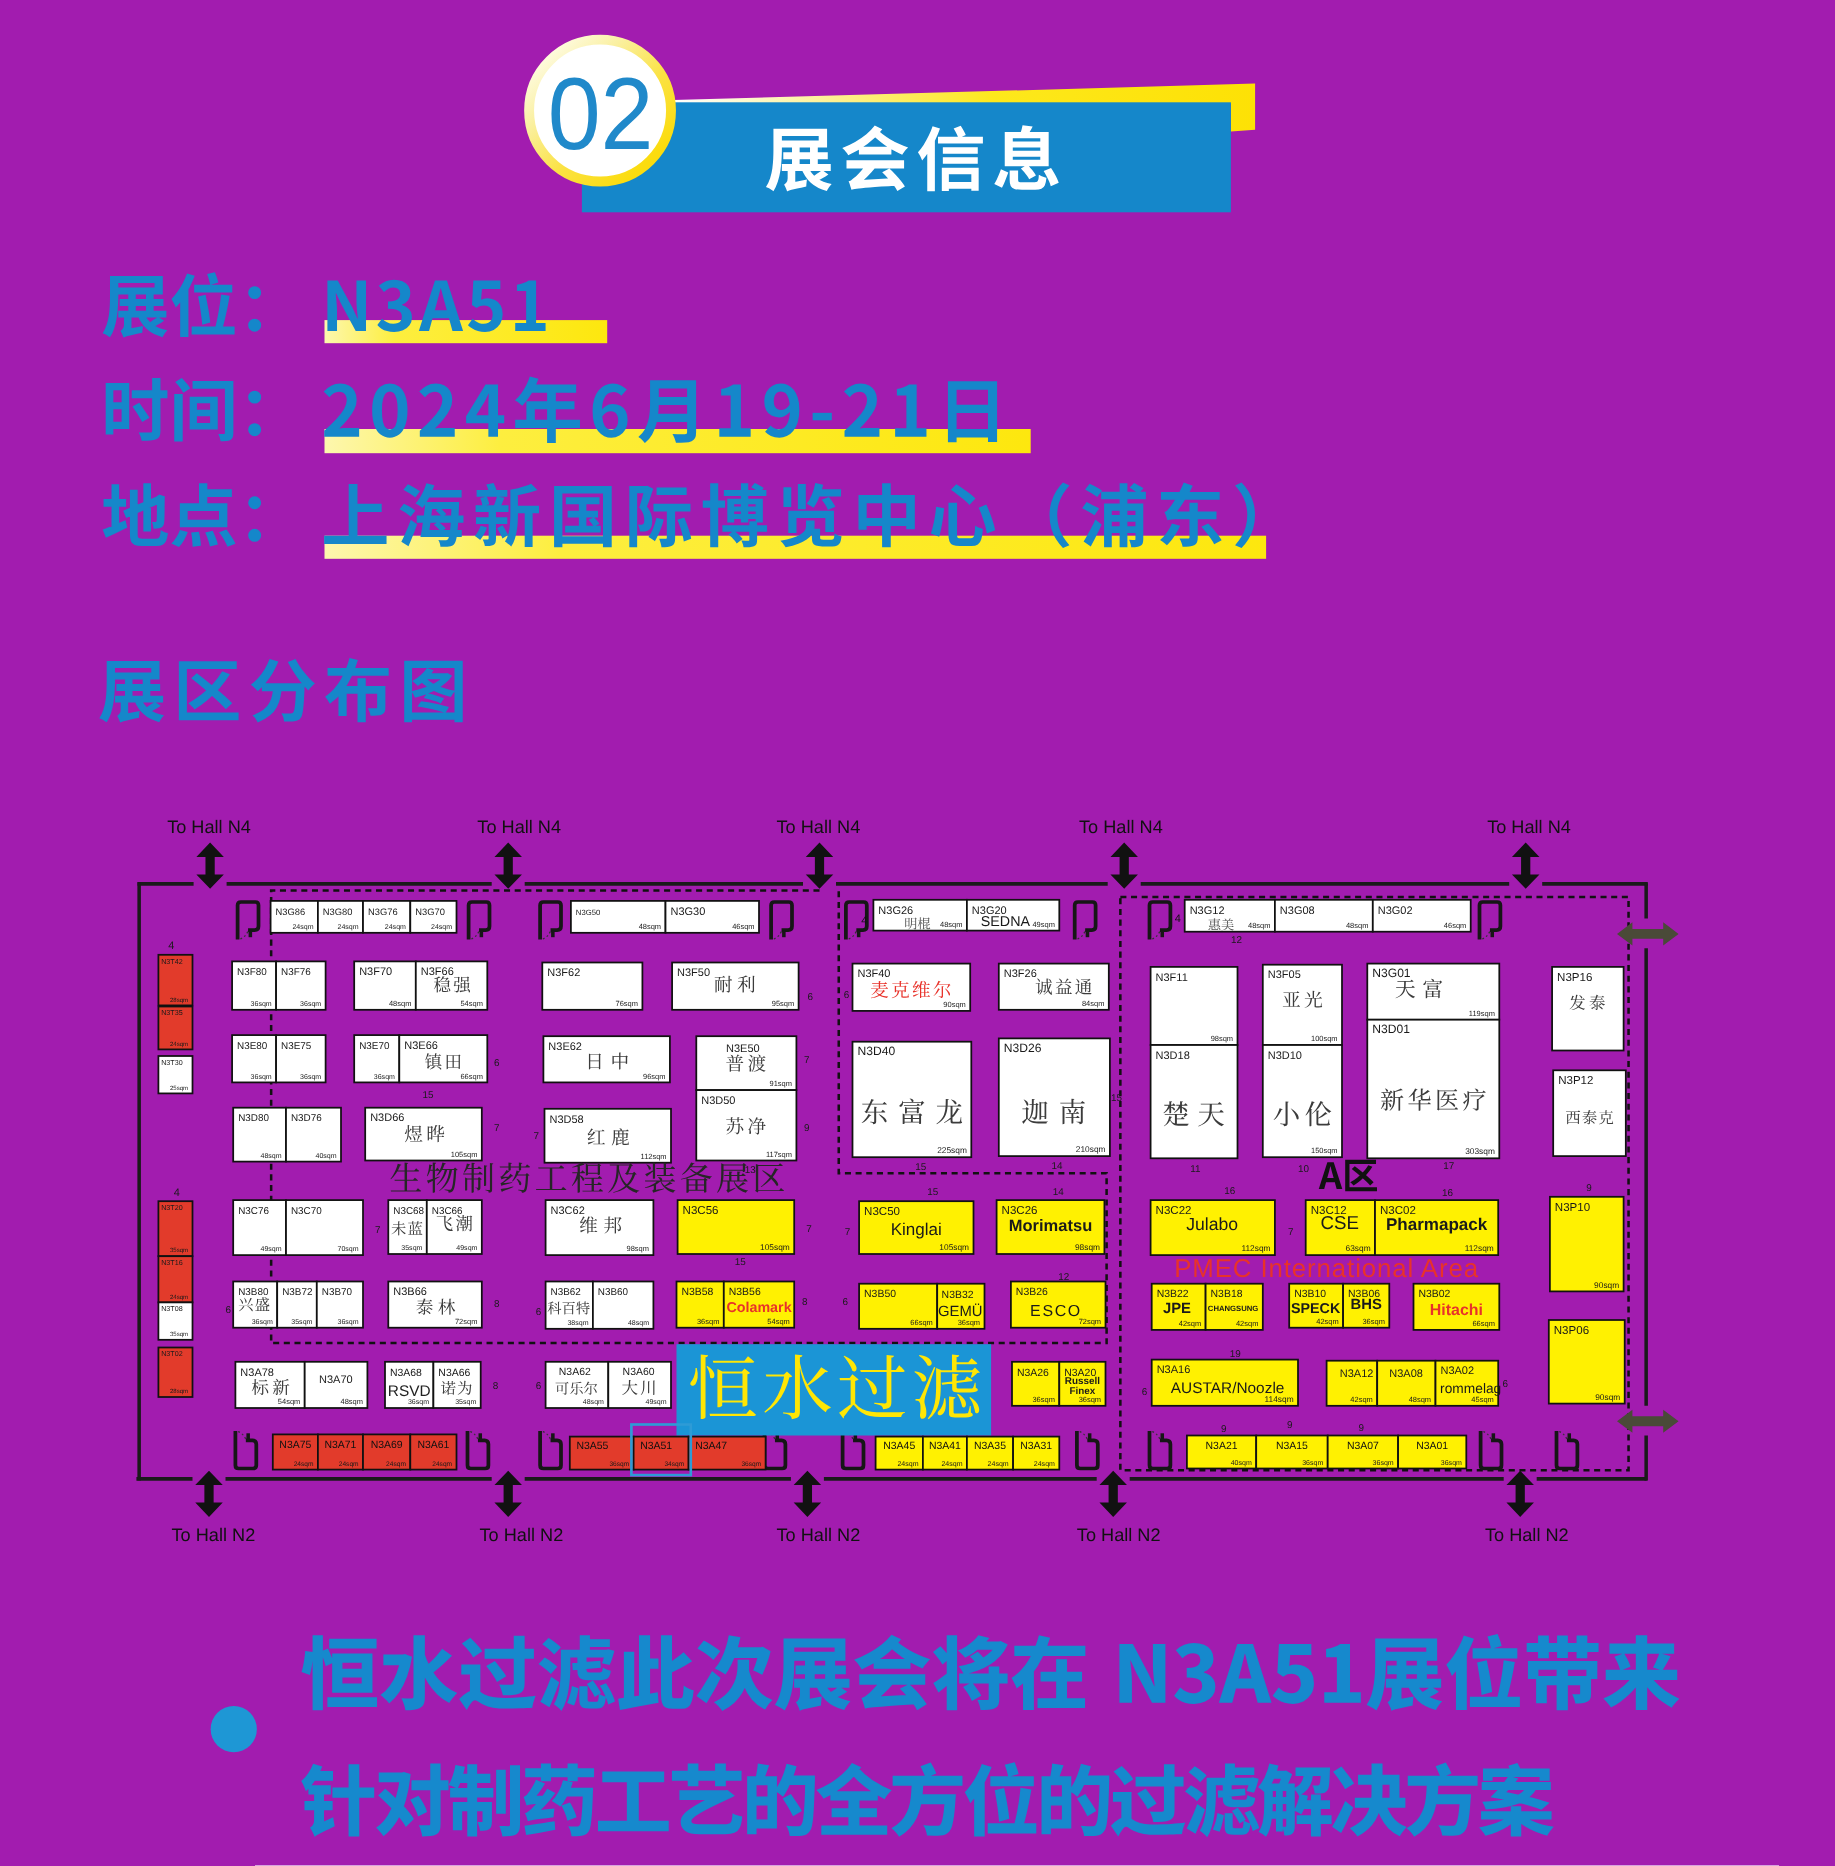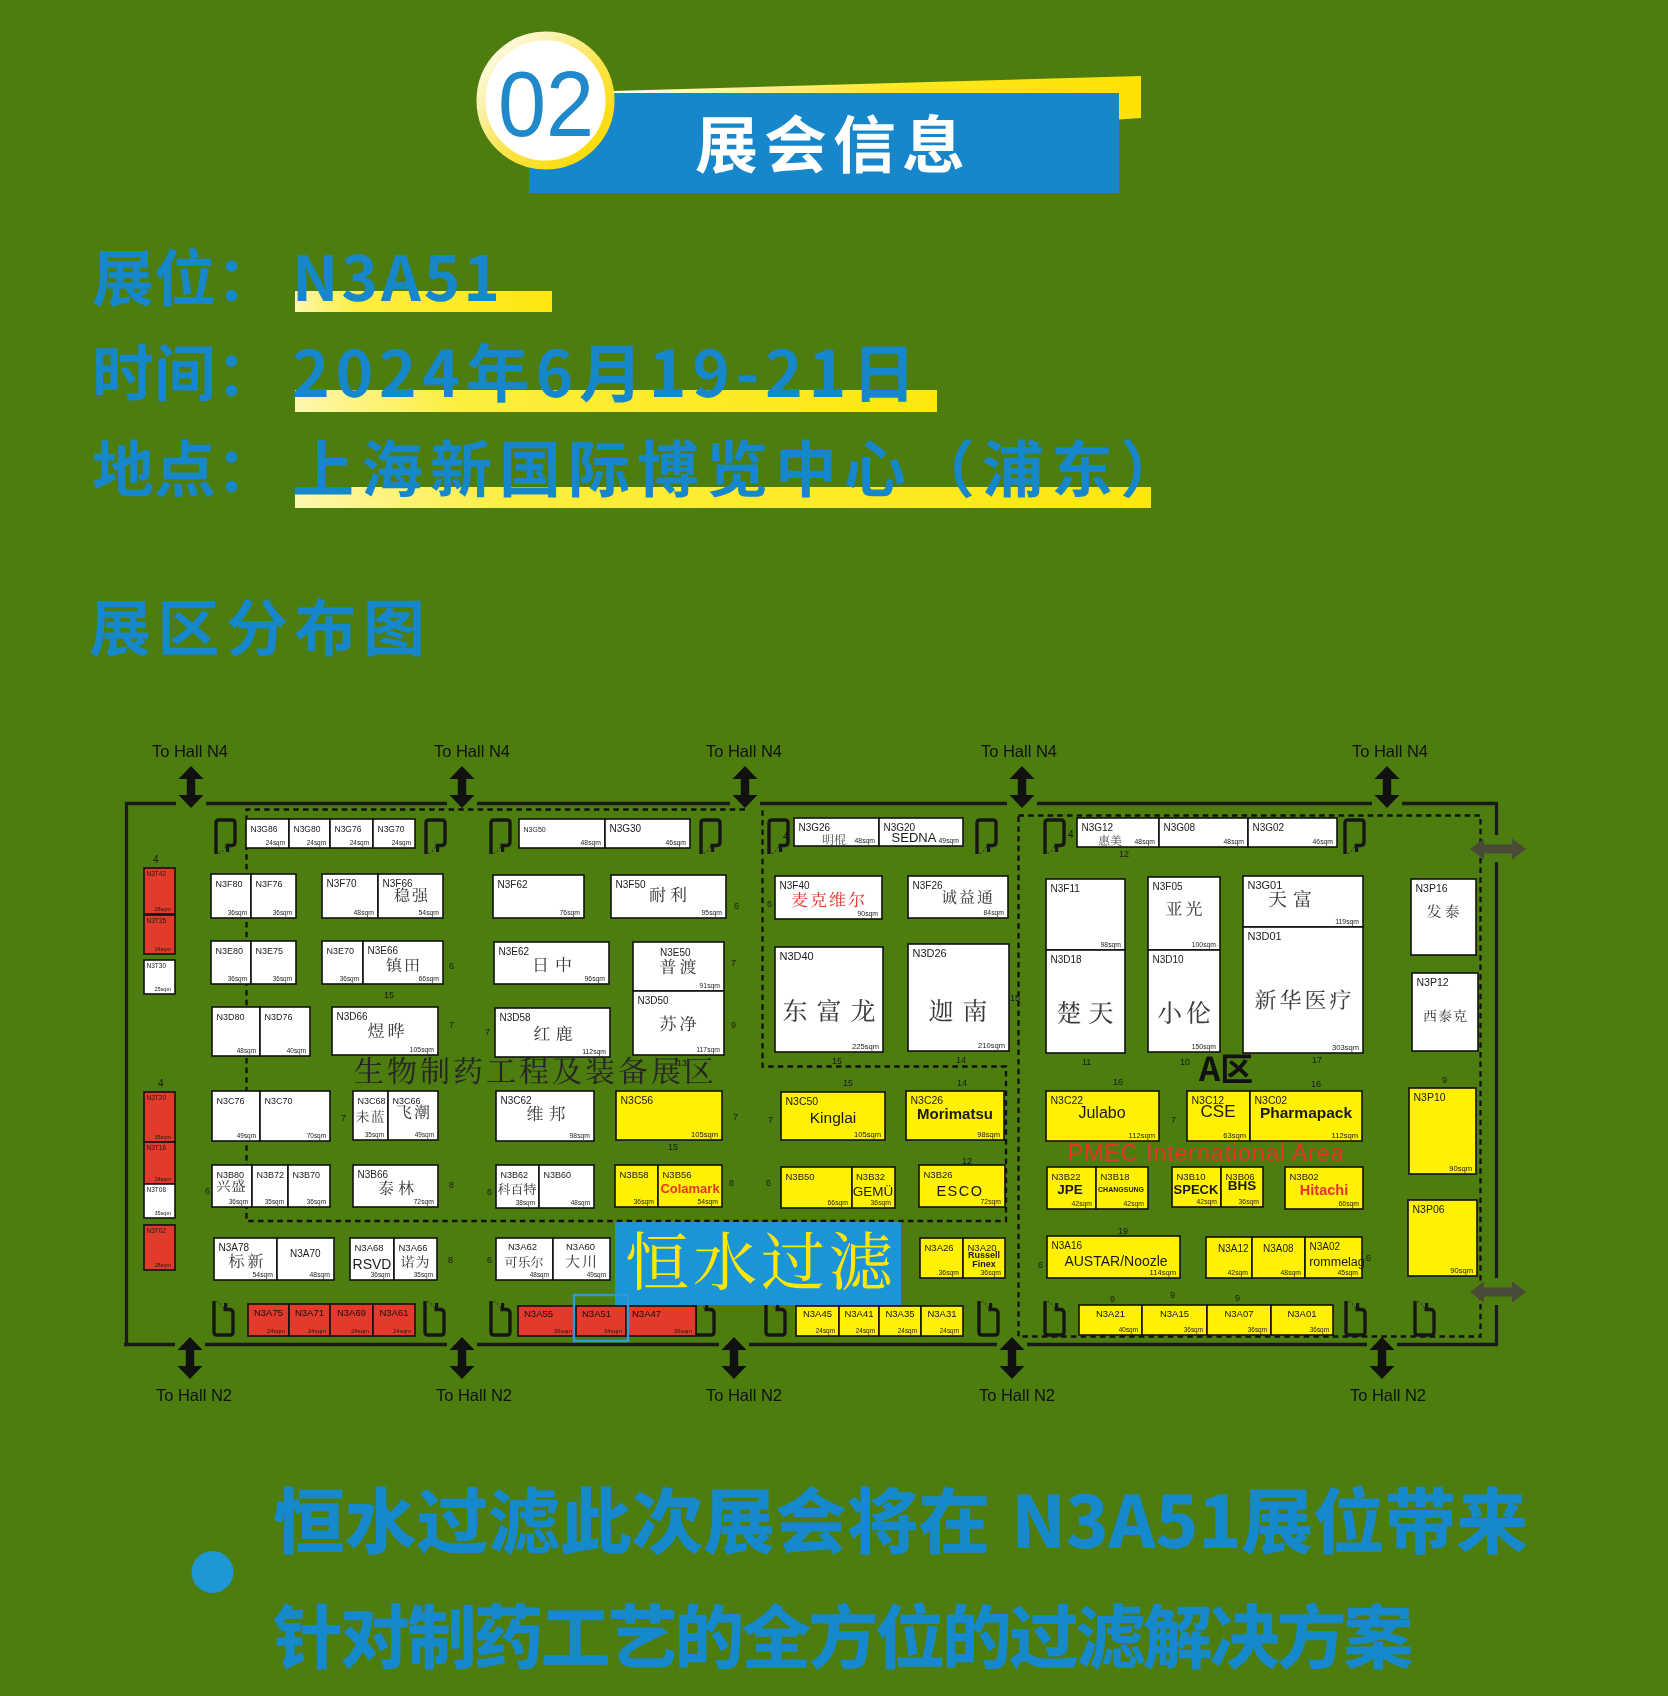--- a/index.html
+++ b/index.html
@@ -1,12 +1,12 @@
 <!DOCTYPE html>
-<html><head><meta charset="utf-8"><style>html,body{margin:0;padding:0;background:#fff}#page{position:relative;width:1668px;height:1696px;font-family:"Liberation Sans",sans-serif;background:#4d7c0f;overflow:hidden}</style></head><body>
+<html><head><meta charset="utf-8"><style>html,body{margin:0;padding:0;background:#fff}#page{position:relative;width:1668px;height:1696px;font-family:"Liberation Sans",sans-serif;background:#a21caf;overflow:hidden}</style></head><body>
 <div id="page">
 <svg width="1668" height="1696" viewBox="0 0 1668 1696">
 <defs>
         <linearGradient id="gy" x1="0" y1="0" x2="1" y2="0">
           <stop offset="0" stop-color="#ffffff"></stop>
           <stop offset="0.28" stop-color="#fdf08f"></stop>
           <stop offset="0.55" stop-color="#fde81c"></stop>
           <stop offset="1" stop-color="#fde105"></stop>
         </linearGradient>
         <linearGradient id="gc" x1="0.05" y1="0.1" x2="0.8" y2="0.9">

